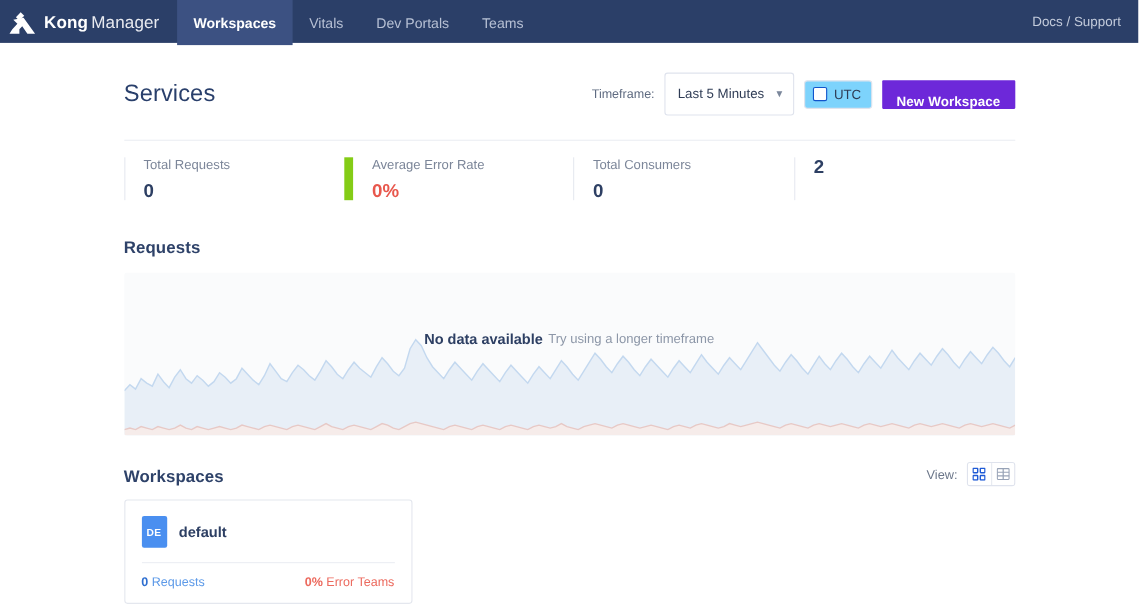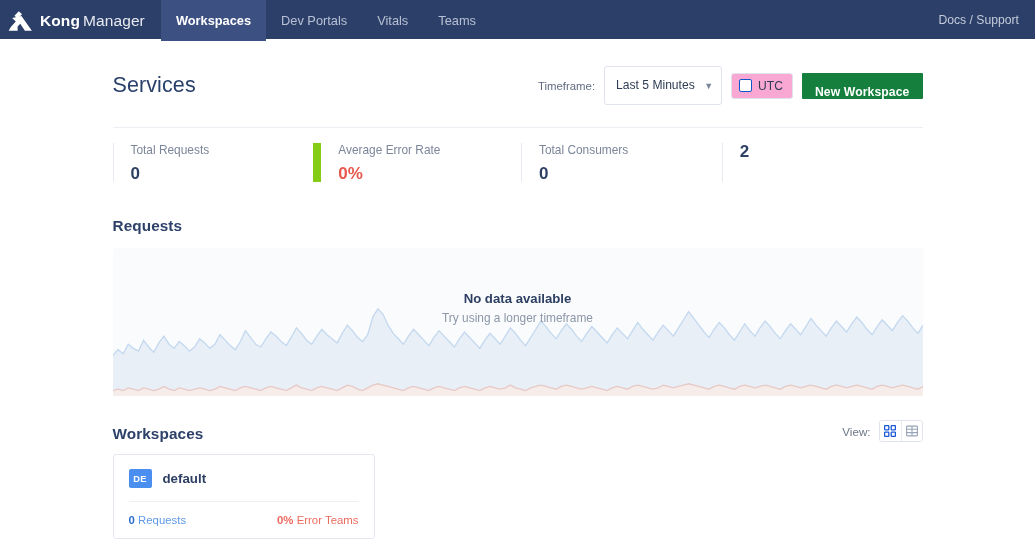--- a/index.html
+++ b/index.html
@@ -125,36 +125,36 @@
     font-size: 9px;
     color: #7b879b;
     line-height: 1;
   }
   .utc-box {
     display: flex;
     align-items: center;
     gap: 6px;
     border: 1px solid #dfe3ed;
     border-radius: 3px;
-    background: #f9a8d4;
+    background: #7dd3fc;
     height: 26px;
     padding: 0 9px 0 7px;
     cursor: pointer;
     justify-content: center;
   }
   .utc-check {
     width: 13px; height: 13px;
     border: 1.4px solid #1155cb;
     border-radius: 2px;
     background: #fff;
     display: block;
   }
   .utc-label { font-size: 12.1px; color: #2f3c55; }
   .btn-primary {
-    background: #15803d;
+    background: #6d28d9;
     color: #ffffff;
     border: none;
     border-radius: 1px;
     font-family: "Liberation Sans", sans-serif;
     font-size: 12.2px;
     font-weight: 700;
     height: 26px;
     padding: 12px 13px;
     cursor: pointer;
     white-space: nowrap;
@@ -211,21 +211,21 @@
     position: absolute;
     left: 0; bottom: 0;
     width: 100%;
     height: 100%;
     display: block;
   }
   .chart-empty {
     position: absolute;
     top: 0; left: 0; right: 0; bottom: 0;
     display: flex;
-    flex-direction: column;
+    flex-direction: row;
     align-items: center;
     justify-content: center;
     gap: 5px;
     padding-bottom: 28px;
   }
   .empty-title {
     font-size: 13.2px;
     font-weight: 700;
     color: #2d3f63;
   }
@@ -280,21 +280,21 @@
     cursor: pointer;
   }
   .ws-card-top {
     display: flex;
     align-items: center;
     gap: 11px;
     padding-bottom: 13px;
     border-bottom: 1px solid #eceef3;
   }
   .ws-badge {
-    width: 23px; height: 19px;
+    width: 23px; height: 29px;
     background: #4a8ff0;
     border-radius: 2px;
     color: #ffffff;
     font-size: 9.3px;
     font-weight: 700;
     display: flex;
     align-items: center;
     justify-content: center;
     letter-spacing: .3px;
     flex: 0 0 auto;
@@ -326,22 +326,22 @@
         <path d="M4.2 8.4 L8.1 12.1 L3.1 17.6 L0.6 21.6 L10.0 21.6 L10.0 17.3 L12.7 14.5 L17.6 21.6 L24.9 21.6 L14.0 6.3 Z" fill="#ffffff"></path>
       </svg>
     </span>
     <span class="brand-text">
       <span class="b-kong">Kong</span><span class="b-mgr">Manager</span>
     </span>
   </div>
 
   <div class="nav-tabs">
     <div class="nav-tab active">Workspaces</div>
+    <div class="nav-tab">Vitals</div>
     <div class="nav-tab">Dev Portals</div>
-    <div class="nav-tab">Vitals</div>
     <div class="nav-tab">Teams</div>
   </div>
 
   <div class="nav-right">
     <span class="nav-docs">Docs / Support</span>
   </div>
 </div>
 
 <div class="page">
   <div class="container">

